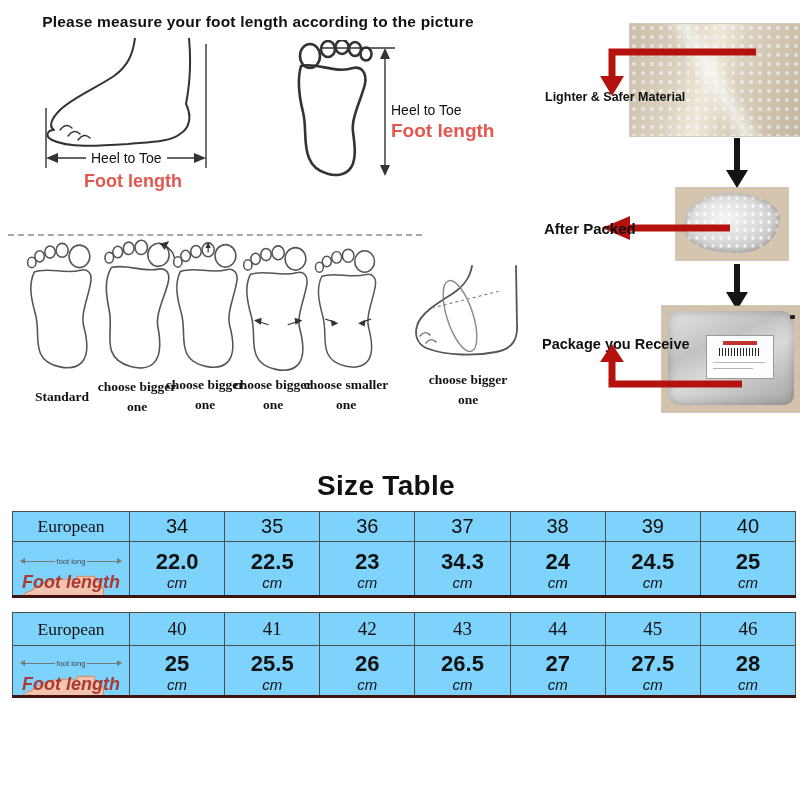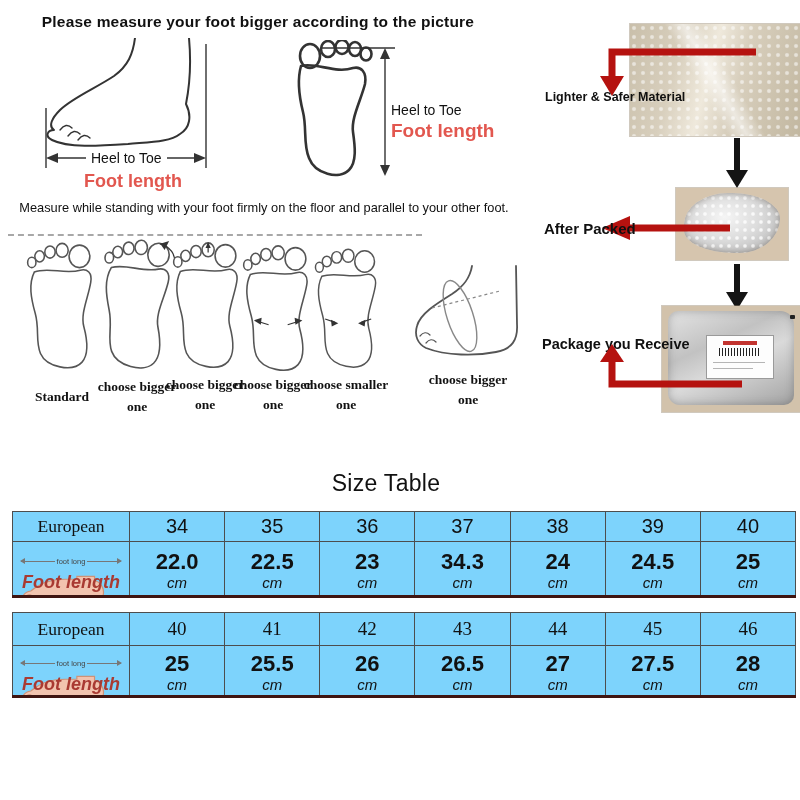--- a/index.html
+++ b/index.html
@@ -7,21 +7,21 @@
           font-family:"Liberation Sans",sans-serif;color:#111;}
   .abs{position:absolute;}
   .ctr{text-align:center;}
   .nowrap{white-space:nowrap;margin-left:12px;}
 
   
   .main-title{left:0;top:13px;width:516px;font-size:15.5px;font-weight:bold;letter-spacing:.2px;}
   .instruction{left:8px;top:200px;width:512px;font-size:12.8px;}
   .pink{color:#e2574f;font-weight:bold;}
   .heel-label{font-size:14px;background:#fff;padding:0 5px;}
-  .size-title{left:0;top:470px;width:772px;font-size:23px;font-weight:normal;letter-spacing:.3px;}
+  .size-title{left:0;top:470px;width:772px;font-size:28px;font-weight:bold;letter-spacing:.3px;}
 
   
   .line-art{stroke:#333;fill:none;stroke-width:2;stroke-linecap:round;stroke-linejoin:round;}
   .dim{stroke:#333;stroke-width:1.4;}
   .dim-head{fill:#333;stroke:none;}
   .dashed-line{left:8px;top:234px;width:414px;height:0;border-top:2px dashed #a8a8a8;}
   .sole{stroke:#555;fill:#fff;stroke-width:1.8;}
   .detail{stroke:#333;fill:none;stroke-width:1.4;}
   .detail-head{fill:#333;stroke:none;}
   .foot-label{font-family:"Liberation Serif",serif;font-weight:bold;font-size:13.5px;line-height:1.45;text-align:center;}
@@ -99,21 +99,21 @@
         <ellipse cx="18" cy="16" rx="5.5" ry="6.5"></ellipse>
         <ellipse cx="9" cy="23" rx="4.8" ry="6"></ellipse>
       </g>
       <g id="pink-foot">
         <path d="M6,26 C3,21 6,16 13,15 C22,7 34,3 48,3 L60,3 L60,0 L78,0 L78,4 C84,6 88,12 87,18 C86,25 80,29 70,30 C48,34 20,33 10,30 C7,29 6,27 6,26 Z" fill="#f2c3ae" stroke="#cf9277" stroke-width="1.2"></path>
         <path d="M7,21 q4,-4 8,-1 M10,25 q4,-4 8,-1" fill="none" stroke="#cf9277" stroke-width="1"></path>
       </g>
     </defs>
   </svg>
 
-  <div class="abs ctr main-title">Please measure your foot bigger according to the picture</div>
+  <div class="abs ctr main-title">Please measure your foot length according to the picture</div>
 
   <svg class="abs" style="left:38px;top:38px" width="175" height="135" viewBox="0 0 175 135">
     <path class="line-art" d="M97,0 C95,16 90,28 76,38 C58,50 34,60 22,72 C14,80 10,88 16,92 C10,92 6,98 14,102 C30,110 60,108 90,106 C112,104 132,104 142,96 C152,90 154,78 148,66 C152,46 153,22 151,0"></path>
     <path class="line-art" style="stroke-width:1.4" d="M22,92 q6,-8 12,-2 M30,98 q6,-8 12,-2 M40,102 q6,-8 12,-2"></path>
     <line class="dim" x1="8" y1="70" x2="8" y2="130"></line>
     <line class="dim" x1="168" y1="6" x2="168" y2="130"></line>
     <line class="dim" x1="20" y1="120" x2="156" y2="120"></line>
     <polygon class="dim-head" points="8,120 20,115 20,125"></polygon>
     <polygon class="dim-head" points="168,120 156,115 156,125"></polygon>
   </svg>
@@ -130,21 +130,20 @@
       <ellipse cx="73" cy="14" rx="5.5" ry="6.5"></ellipse>
     </g>
     <line class="dim" x1="28" y1="8" x2="102" y2="8"></line>
     <line class="dim" x1="92" y1="16" x2="92" y2="128"></line>
     <polygon class="dim-head" points="92,8 87,19 97,19"></polygon>
     <polygon class="dim-head" points="92,136 87,125 97,125"></polygon>
   </svg>
   <span class="abs" style="left:391px;top:102px;font-size:14px">Heel to Toe</span>
   <span class="abs pink" style="left:391px;top:120px;font-size:19px">Foot length</span>
 
-  <div class="abs ctr instruction">Measure while standing with your foot firmly on the floor and parallel to your other foot.</div>
 
   <div class="abs dashed-line"></div>
 
   <svg class="abs" style="left:24px;top:240px" width="78" height="135" viewBox="0 0 90 150">
       <use href="#sole-shape"></use>
     </svg>
 
   <svg class="abs" style="left:98px;top:236px" width="80" height="140" viewBox="0 0 90 150">
     <use href="#sole-shape" transform="rotate(4 45 75)"></use>
     <path class="detail" d="M70,5 C81,8 88,17 86,29"></path>

